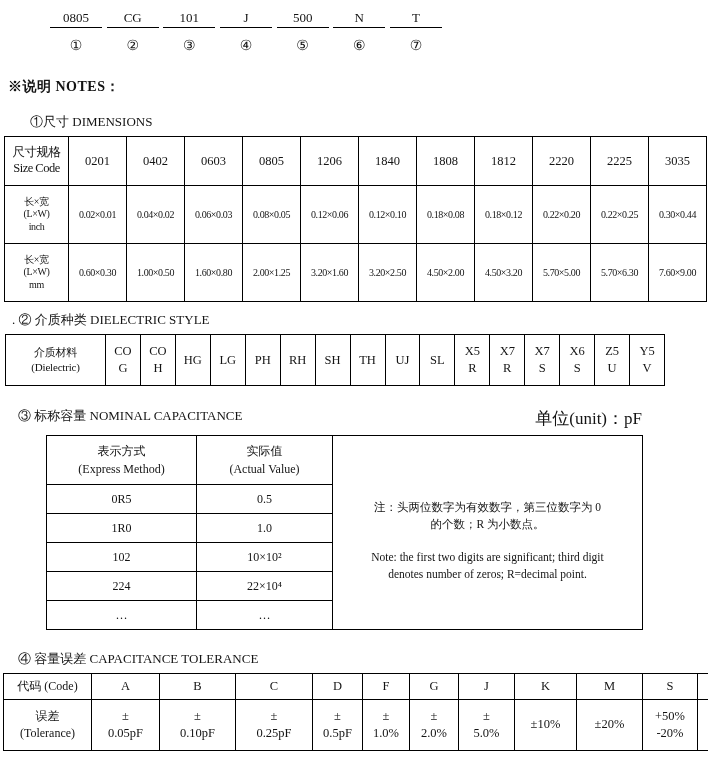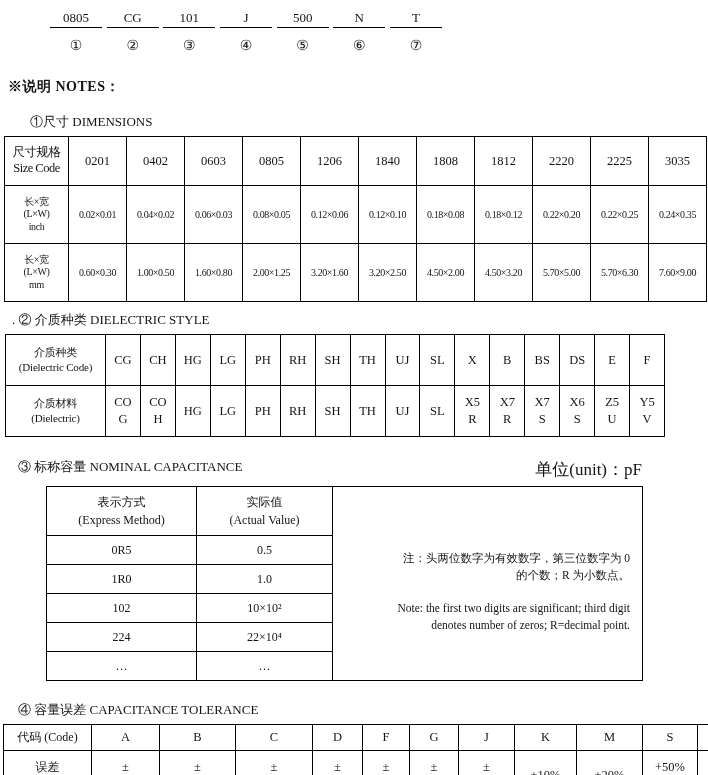--- a/index.html
+++ b/index.html
@@ -36,21 +36,21 @@
   .dim-table .vals td{font-size:10px;height:55px;letter-spacing:-0.4px;}
   
   .die-table{width:660px;margin-left:5px;}
   .die-table td{font-size:12.5px;height:48px;line-height:1.35;}
   .die-table .rowlabel{font-size:11px;letter-spacing:-0.2px;}
   
   .cap-table{width:596px;margin-left:46px;}
   .cap-table th{font-size:12px;height:46px;line-height:1.5;}
   .cap-table td{font-size:12px;height:26px;}
   .cap-table .note-cell{
-    text-align:right;vertical-align:middle;padding:4px 12px;
+    text-align:center;vertical-align:middle;padding:4px 12px;
     font-size:11.5px;line-height:1.45;white-space:pre-line;
   }
   
   .tol-table{width:702px;margin-left:3px;}
   .tol-table td{font-size:12.5px;}
   .tol-table .hdr td{height:23px;}
   .tol-table .vals td{height:48px;line-height:1.4;}
   .tol-table .rowlabel{font-size:12px;line-height:1.3;}
 </style>
 </head>
@@ -106,21 +106,21 @@
   <td>0.02×0.01</td>
         <td>0.04×0.02</td>
         <td>0.06×0.03</td>
         <td>0.08×0.05</td>
         <td>0.12×0.06</td>
         <td>0.12×0.10</td>
         <td>0.18×0.08</td>
         <td>0.18×0.12</td>
         <td>0.22×0.20</td>
         <td>0.22×0.25</td>
-        <td>0.24×0.35</td>
+        <td>0.30×0.44</td>
       </tr>
   <tr class="vals">
     <td class="rowlabel">长×宽
 (L×W)
 mm</td>
   <td>0.60×0.30</td>
         <td>1.00×0.50</td>
         <td>1.60×0.80</td>
         <td>2.00×1.25</td>
         <td>3.20×1.60</td>
@@ -134,40 +134,20 @@
 </tbody>
   </table>
 
 <div class="sec-title die-title">. ② 介质种类 DIELECTRIC STYLE</div>
 <table class="die-table">
   <colgroup>
     <col style="width:100px">
     <col span="16">
   </colgroup>
   <tbody>
-      <tr>
-    <td class="rowlabel">介质种类
-(Dielectric Code)</td>
-  <td>CG</td>
-        <td>CH</td>
-        <td>HG</td>
-        <td>LG</td>
-        <td>PH</td>
-        <td>RH</td>
-        <td>SH</td>
-        <td>TH</td>
-        <td>UJ</td>
-        <td>SL</td>
-        <td>X</td>
-        <td>B</td>
-        <td>BS</td>
-        <td>DS</td>
-        <td>E</td>
-        <td>F</td>
-      </tr>
   <tr>
     <td class="rowlabel">介质材料
 (Dielectric)</td>
   <td>CO
 G</td>
         <td>CO
 H</td>
         <td>HG</td>
         <td>LG</td>
         <td>PH</td>

